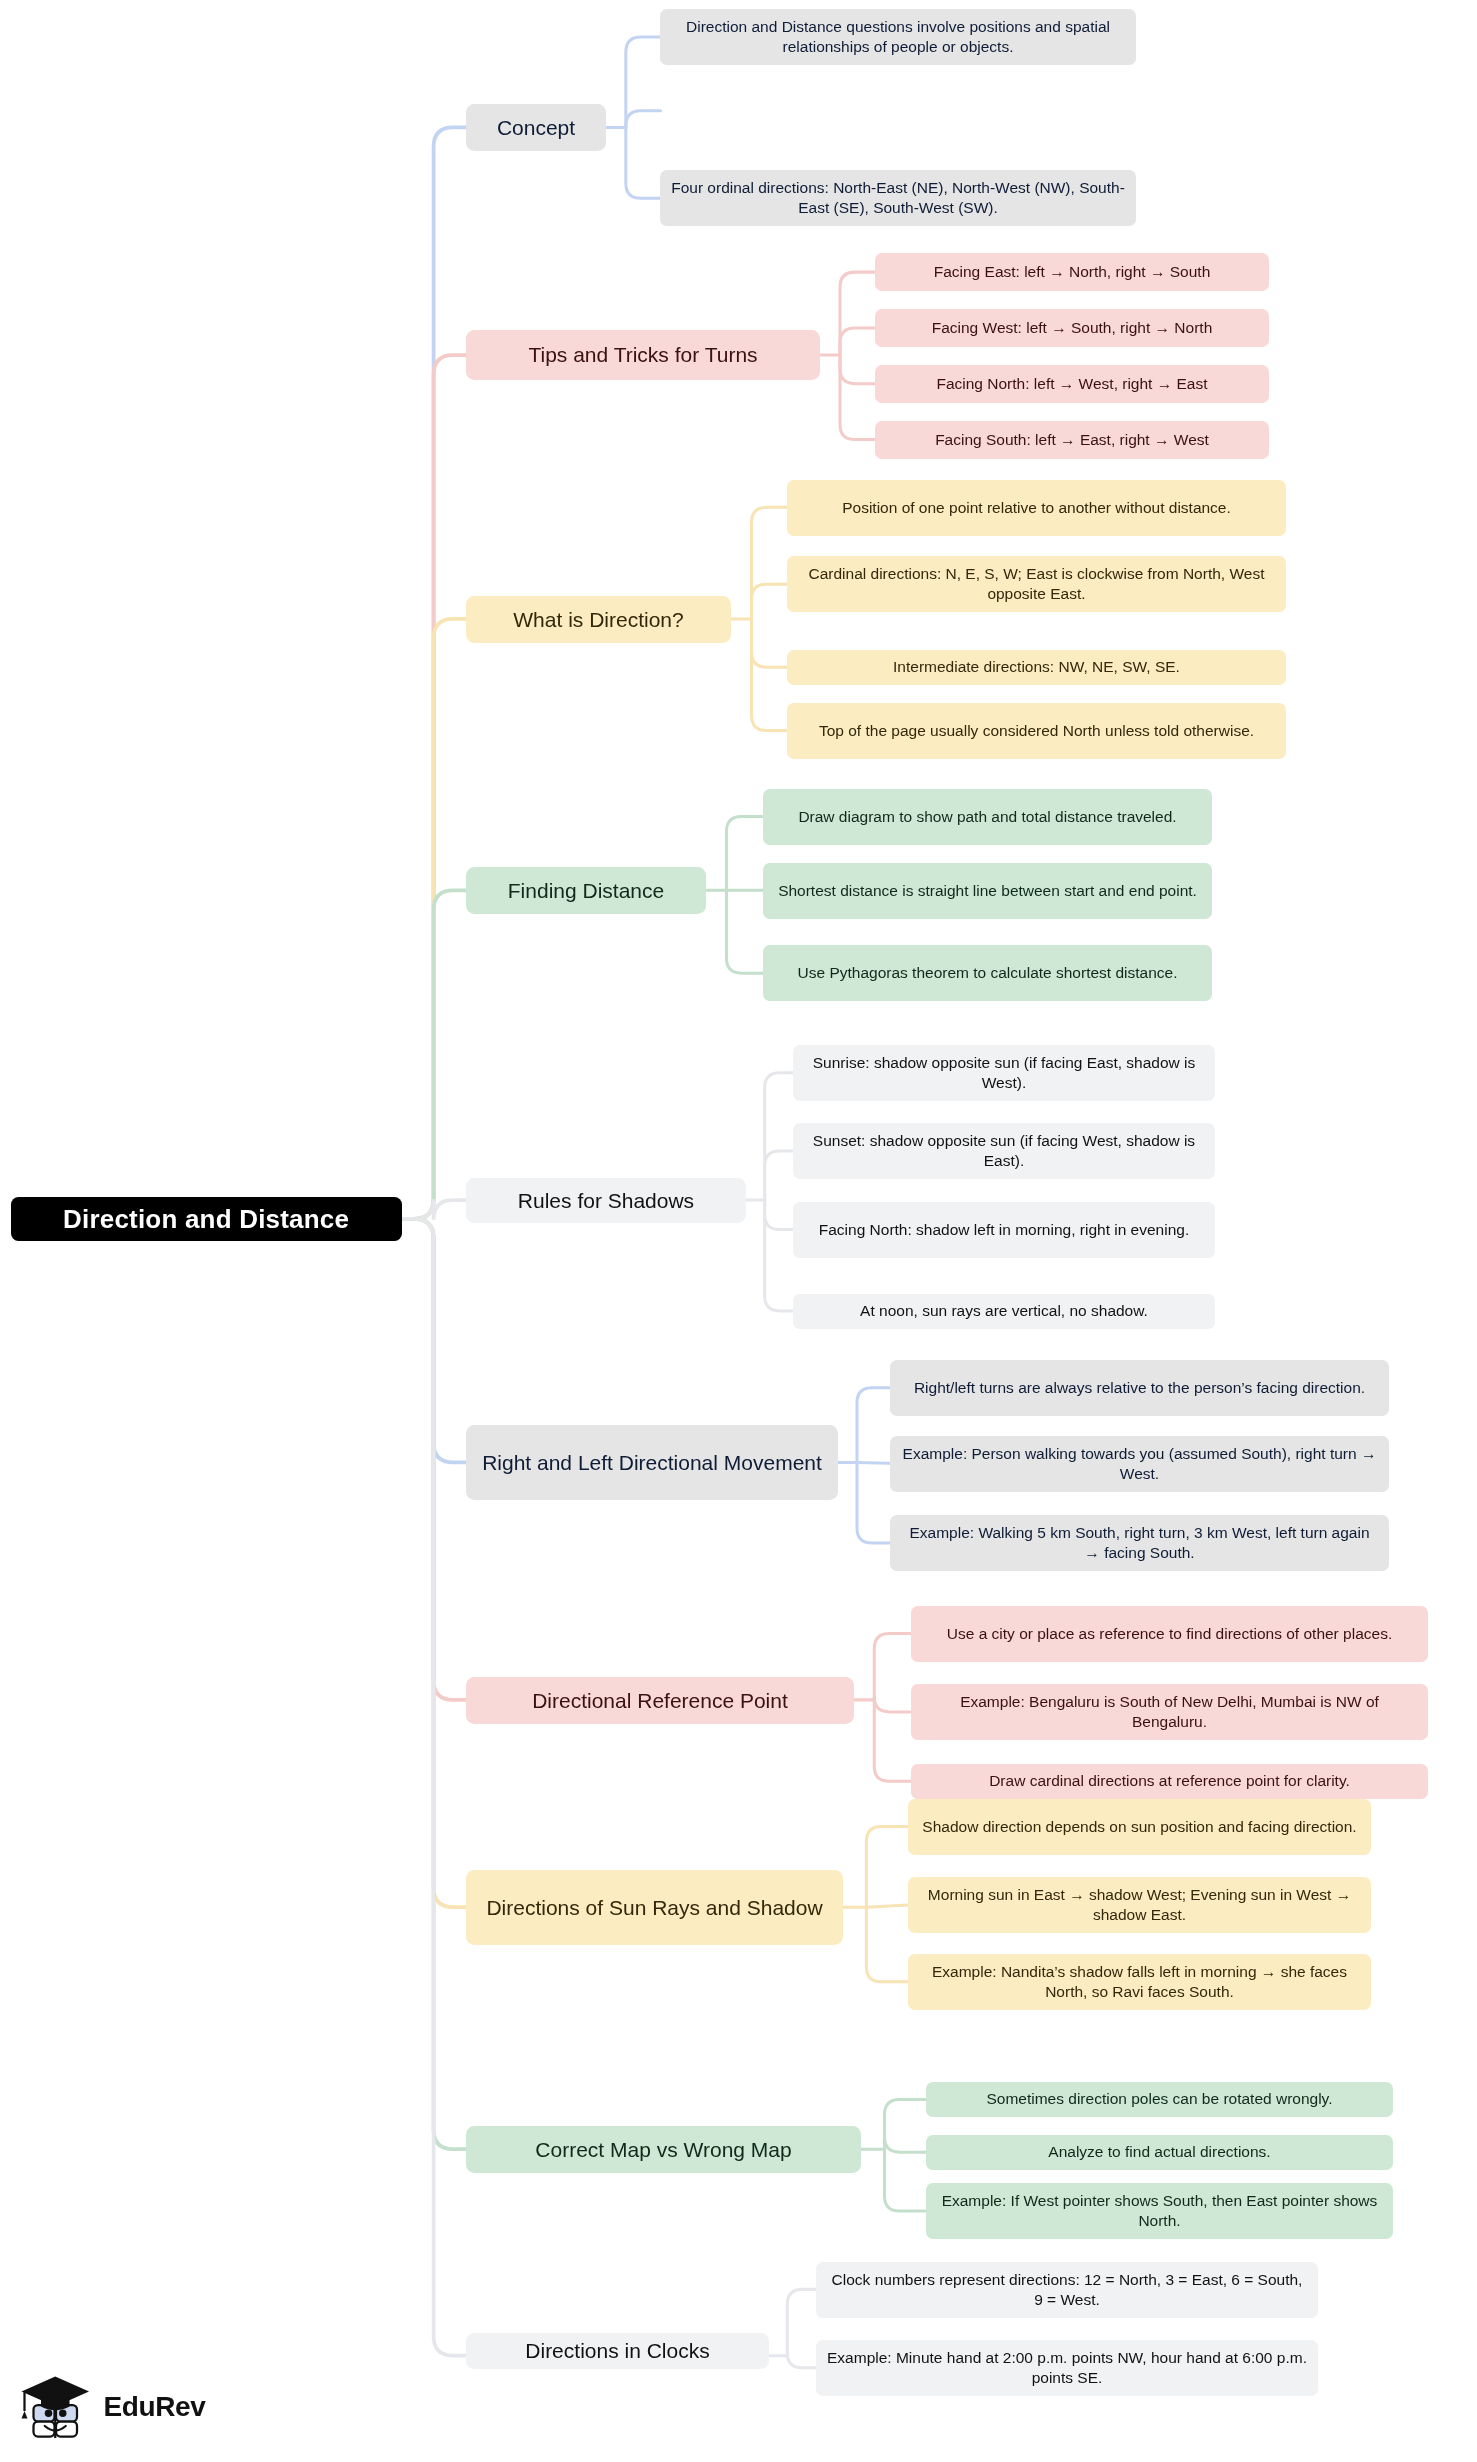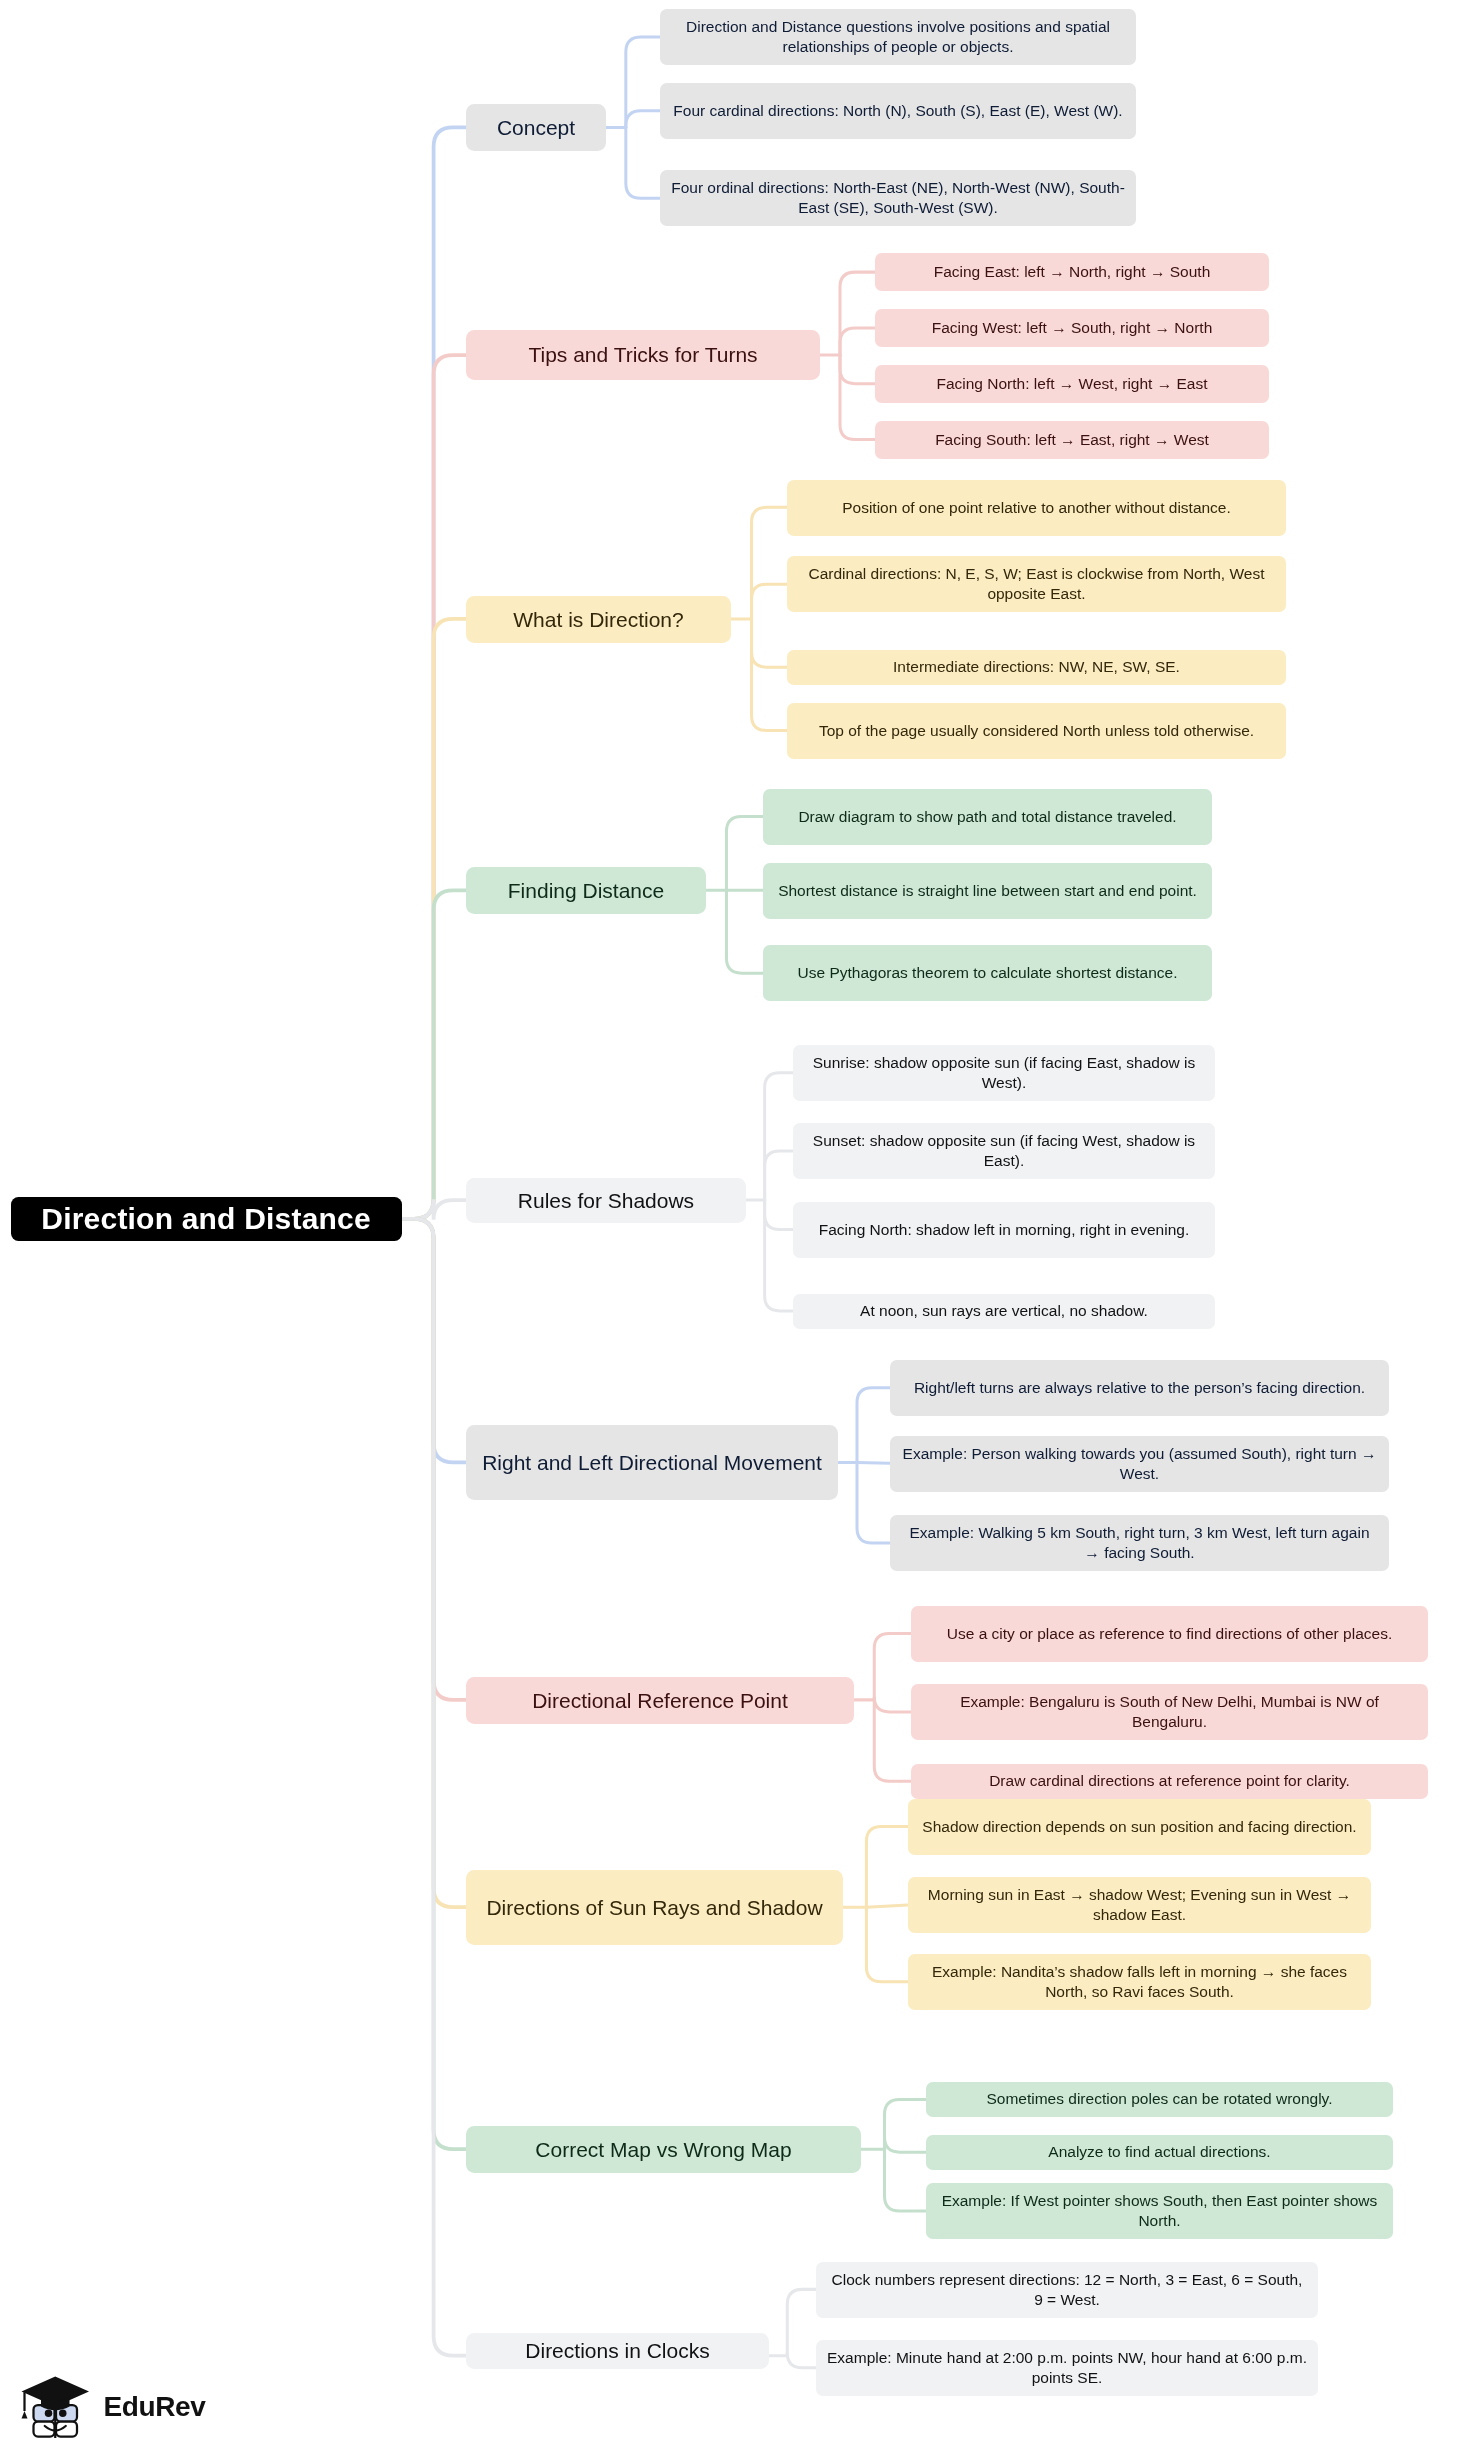--- a/index.html
+++ b/index.html
@@ -48,21 +48,21 @@
     border-radius: 7.5px;
     line-height: 1.32;
     padding: 6px 10.6px;
   }
 
   
   .root-node {
     background: #000000;
     color: #ffffff;
     font-weight: bold;
-    font-size: 30px;
+    font-size: 26px;
     border-radius: 7.5px;
     letter-spacing: 0.2px;
   }
 
   
   .branch-node {
     font-size: 21px;
     color: #1a1a1a;
     border-radius: 8.3px;
   }
@@ -159,21 +159,20 @@
       <path d="M 1044 3125 L 1044 3057 Q 1044 3037 1064 3037 L 1082 3037" fill="none" stroke="#e6e7ea" stroke-width="4" stroke-linecap="round"></path>
       <path d="M 1044 3125 L 1044 3121 Q 1044 3141 1064 3141 L 1082 3141" fill="none" stroke="#e6e7ea" stroke-width="4" stroke-linecap="round"></path>
     </svg>
 
   <div id="nodes">
 
     <div class="node root-node" id="root-node" style="left: 10.6px; top: 1197px; width: 391px; height: 44px;">Direction and Distance</div>
 
   <div class="node branch-node theme-blue" style="left: 466px; top: 104px; width: 140px; height: 47px;">Concept</div>
       <div class="node leaf-node theme-blue" style="left: 660px; top: 9px; width: 476px; height: 56px;">Direction and Distance questions involve positions and spatial relationships of people or objects.</div>
-      <div class="node leaf-node theme-blue" style="left: 660px; top: 83px; width: 476px; height: 56px;">Four cardinal directions: North (N), South (S), East (E), West (W).</div>
       <div class="node leaf-node theme-blue" style="left: 660px; top: 170px; width: 476px; height: 56px;">Four ordinal directions: North-East (NE), North-West (NW), South-East (SE), South-West (SW).</div>
       <div class="node branch-node theme-pink" style="left: 466px; top: 330px; width: 354px; height: 50px;">Tips and Tricks for Turns</div>
       <div class="node leaf-node theme-pink" style="left: 875px; top: 253px; width: 394px; height: 38px;">Facing East: left → North, right → South</div>
       <div class="node leaf-node theme-pink" style="left: 875px; top: 309px; width: 394px; height: 38px;">Facing West: left → South, right → North</div>
       <div class="node leaf-node theme-pink" style="left: 875px; top: 365px; width: 394px; height: 38px;">Facing North: left → West, right → East</div>
       <div class="node leaf-node theme-pink" style="left: 875px; top: 421px; width: 394px; height: 38px;">Facing South: left → East, right → West</div>
       <div class="node branch-node theme-yellow" style="left: 466px; top: 596px; width: 265px; height: 47px;">What is Direction?</div>
       <div class="node leaf-node theme-yellow" style="left: 787px; top: 480px; width: 499px; height: 56px;">Position of one point relative to another without distance.</div>
       <div class="node leaf-node theme-yellow" style="left: 787px; top: 556px; width: 499px; height: 56px;">Cardinal directions: N, E, S, W; East is clockwise from North, West opposite East.</div>
       <div class="node leaf-node theme-yellow" style="left: 787px; top: 650px; width: 499px; height: 35px;">Intermediate directions: NW, NE, SW, SE.</div>

